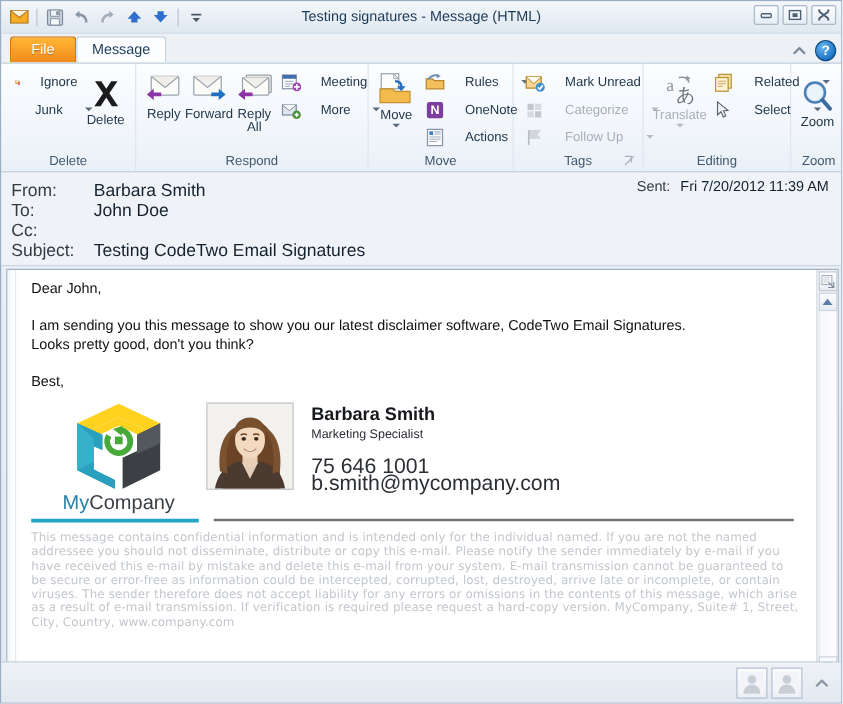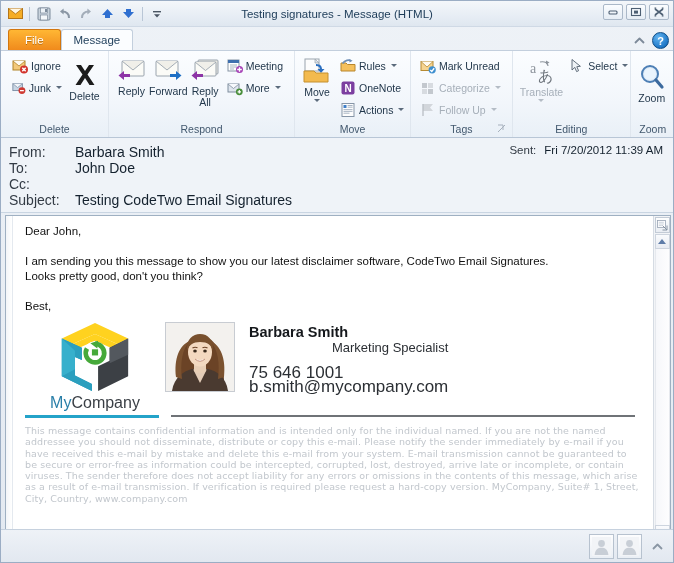--- a/index.html
+++ b/index.html
@@ -177,21 +177,21 @@
 
   
   .smallcol {
     display: flex; flex-direction: column;
     justify-content: flex-start;
     gap: 1px;
     padding-top: 1px;
   }
   .smallbtn {
     display: flex; align-items: center;
-    gap: 3px;
+    gap: 16px;
     height: 21px;
     padding: 0 4px 0 2px;
     border: 1px solid transparent;
     border-radius: 3px;
     font-size: 10.5px;
     color: #23384c;
     white-space: nowrap;
   }
   .smallbtn.disabled { color: #a6afb9; }
   .caret {
@@ -291,24 +291,23 @@
     flex-shrink: 0;
   }
   .sig-info { padding-top: 4px; }
   .sig-name {
     font-size: 14.5px;
     font-weight: bold;
     color: #15181c;
     line-height: 17px;
   }
   .sig-role {
-    font-size: 13px;
+    font-size: 10px;
     color: #2b2f34;
     line-height: 14px;
-    text-align: right;
   }
   .sig-contact {
     margin-top: 11px;
     font-size: 17px;
     color: #2b2f34;
     line-height: 14px;
   }
   .sig-rules {
     display: flex;
     align-items: center;
@@ -677,20 +676,29 @@
             <text x="12" y="22" font-size="15" font-family="Liberation Serif, serif" fill="#6c737b">あ</text>
             <path d="M14 3 C19 2 22 4 22 7" fill="none" stroke="#8d949c" stroke-width="1.2"></path>
             <path d="M20 1.5 L23.5 3.5 L20 5.5 Z" fill="#8d949c"></path>
           </svg>
           <span class="lbl" style="color:#a6afb9">Translate</span>
           <span class="caret-dn dis" style="border-top-color:#b4bcc5"></span>
         </div>
         <div class="smallcol" style="margin-left:2px">
           <div class="smallbtn">
             <svg width="16" height="16" viewBox="0 0 16 16">
+              <rect x="4" y="1.5" width="10" height="11" fill="#f6e2a8" stroke="#b8943c"></rect>
+              <rect x="1.5" y="4" width="10" height="11" fill="#fcf3d6" stroke="#b8943c"></rect>
+              <path d="M3.3 7 h6.5 M3.3 9 h6.5 M3.3 11 h4" stroke="#c3a65c" stroke-width="0.9"></path>
+            </svg>
+            <span>Related</span>
+            <span class="caret"></span>
+          </div>
+          <div class="smallbtn">
+            <svg width="16" height="16" viewBox="0 0 16 16">
               <path d="M3 1.5 L3 12 L5.8 9.4 L7.6 13.6 L9.6 12.7 L7.8 8.7 L11.4 8.3 Z" fill="#e8edf3" stroke="#5a6personal" stroke-width="0.9"></path>
               <path d="M3 1.5 L3 12 L5.8 9.4 L7.6 13.6 L9.6 12.7 L7.8 8.7 L11.4 8.3 Z" fill="#eef2f6" stroke="#54616f" stroke-width="0.9"></path>
             </svg>
             <span>Select</span>
             <span class="caret"></span>
           </div>
         </div>
       </div>
       <div class="grp-label">Editing</div>
     </div>

